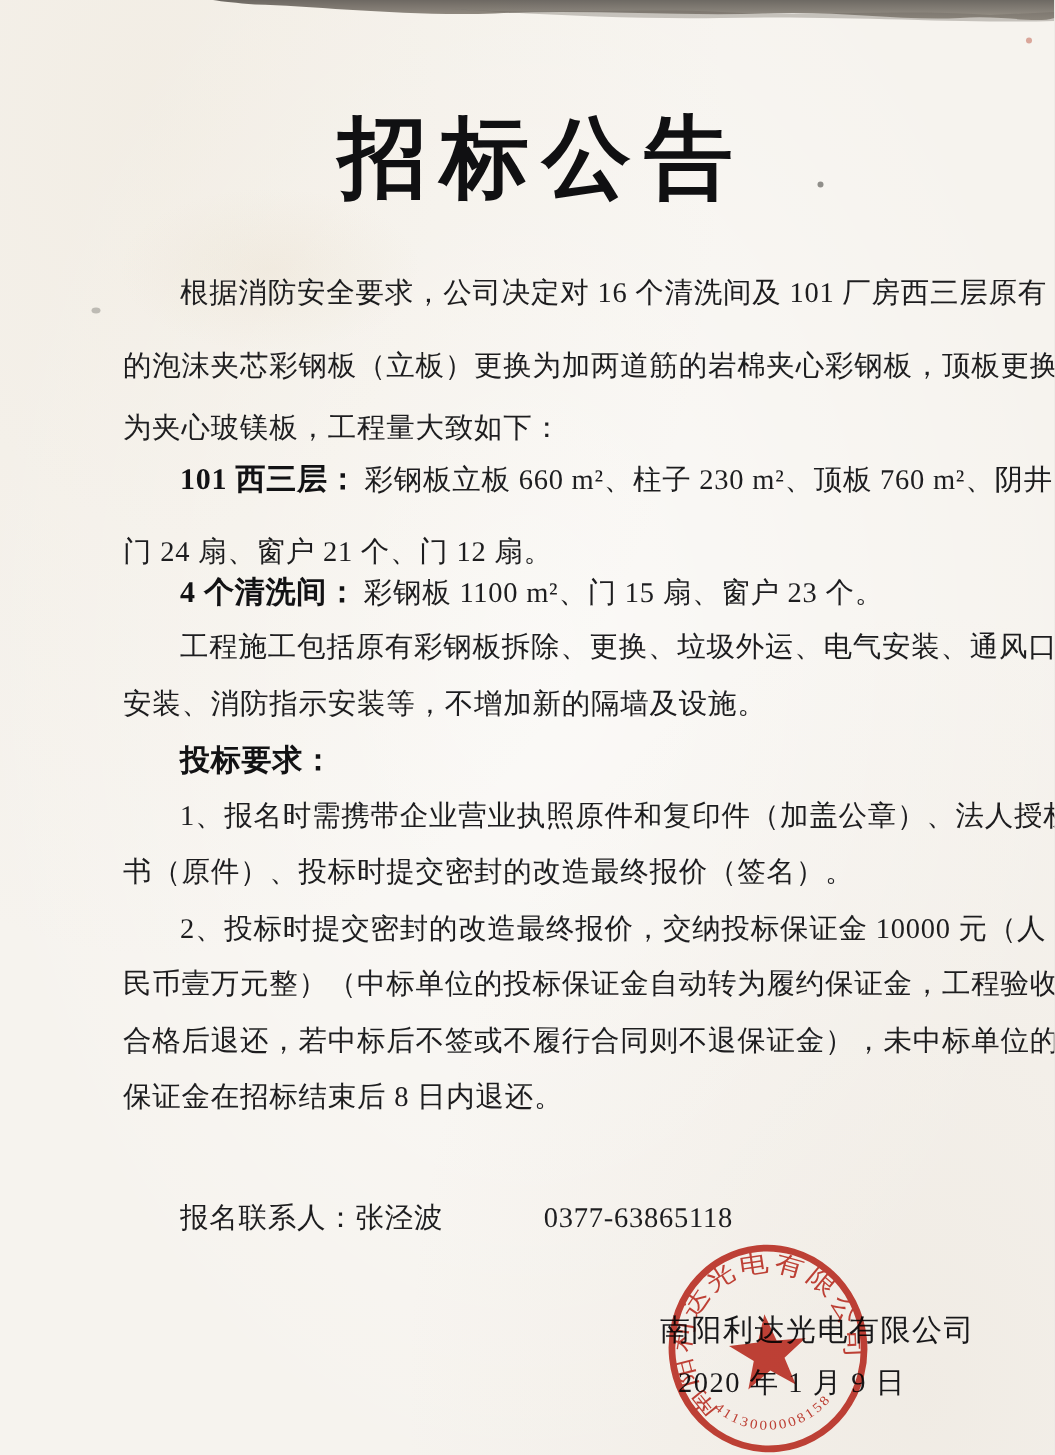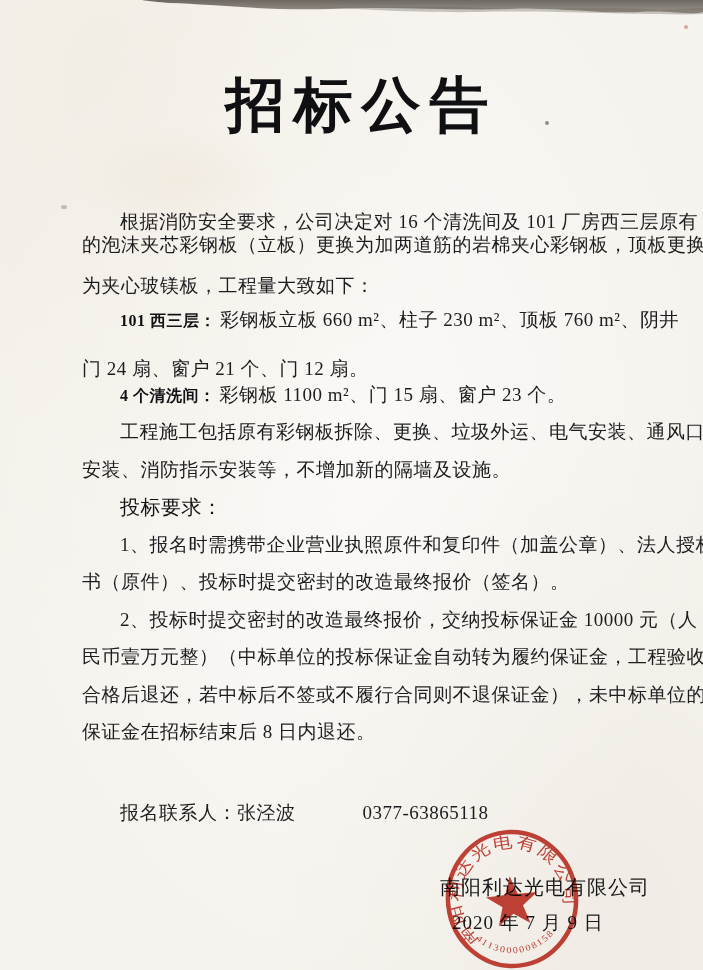--- a/index.html
+++ b/index.html
@@ -25,22 +25,22 @@
     font-size:59px;font-weight:700;letter-spacing:9px;
     color:#101012;white-space:nowrap;
   }
   
   .ln{
     position:absolute;left:82px;white-space:nowrap;
     font-size:19px;line-height:36px;letter-spacing:.5px;
     color:#1d1d1f;
   }
   .indent{padding-left:38px;}
-  .b{font-weight:400;color:#121214;text-align:center;}
-  .lbl{font-weight:700;font-size:16px;color:#121214;padding-right:4px;}
+  .b{font-weight:700;color:#121214;text-align:center;}
+  .lbl{font-weight:700;font-size:20px;color:#121214;padding-right:4px;}
   .phone{margin-left:38px;font-family:"Liberation Serif","DejaVu Serif",serif;padding-left:29px;}
   
   .sig-company{position:absolute;left:440px;top:872px;font-size:20px;line-height:30px;letter-spacing:1px;color:#18181a;white-space:nowrap;}
   .sig-date{position:absolute;left:452px;top:908px;font-size:19px;line-height:30px;letter-spacing:1px;color:#18181a;white-space:nowrap;}
   
   .seal{
     position:absolute;left:437px;top:824px;width:150px;height:150px;
     transform:rotate(-6deg);
     opacity:.88;mix-blend-mode:multiply;
   }
@@ -71,21 +71,21 @@
              C650,16 560,10 480,12 C420,13 350,9 300,6 Z" fill="#6b645b" opacity="0.35"></path>
   </svg>
 
   <div class="stain"></div>
   <div class="speck s1"></div>
   <div class="speck s2"></div>
   <div class="speck s3"></div>
 
   <div class="doc-title">招标公告</div>
 
-  <div class="ln indent" style="top:204px">根据消防安全要求，公司决定对 16 个清洗间及 101 厂房西三层原有</div>
+  <div class="ln indent" style="top:178px">根据消防安全要求，公司决定对 16 个清洗间及 101 厂房西三层原有</div>
   <div class="ln" style="top:227px">的泡沫夹芯彩钢板（立板）更换为加两道筋的岩棉夹心彩钢板，顶板更换</div>
   <div class="ln" style="top:268px">为夹心玻镁板，工程量大致如下：</div>
 
   <div class="ln indent" style="top:302px">
     <span class="lbl">101 西三层：</span><span>彩钢板立板 660 m²、柱子 230 m²、顶板 760 m²、阴井</span>
   </div>
   <div class="ln" style="top:351px">门 24 扇、窗户 21 个、门 12 扇。</div>
 
   <div class="ln indent" style="top:377px">
     <span class="lbl">4 个清洗间：</span><span>彩钢板 1100 m²、门 15 扇、窗户 23 个。</span>
@@ -103,21 +103,21 @@
   <div class="ln" style="top:639px">民币壹万元整）（中标单位的投标保证金自动转为履约保证金，工程验收</div>
   <div class="ln" style="top:677px">合格后退还，若中标后不签或不履行合同则不退保证金），未中标单位的</div>
   <div class="ln" style="top:714px">保证金在招标结束后 8 日内退还。</div>
 
 
   <div class="ln indent" style="top:795px">
     <span>报名联系人：</span><span>张泾波</span><span class="phone">0377-63865118</span>
   </div>
 
   <div class="sig-company">南阳利达光电有限公司</div>
-  <div class="sig-date">2020 年 7 月 9 日</div>
+  <div class="sig-date">2020 年 1 月 9 日</div>
 
   <svg class="seal" viewBox="0 0 150 150" aria-hidden="true">
     <defs>
       <path id="sealTopArc" d="M 38,112 A 52,52 0 1 1 112,112" fill="none"></path>
       <path id="sealBottomArc" d="M 30,105 A 54,54 0 0 0 120,105" fill="none"></path>
     </defs>
     <ellipse cx="75" cy="75" rx="64" ry="67" fill="none" stroke="#c02a1e" stroke-width="4.5"></ellipse>
     <polygon points="75,52 81.3,70.3 100.7,70.7 85.3,82.3 90.9,100.8 75,89.8 59.1,100.8 64.7,82.3 49.3,70.7 68.7,70.3" fill="#c02a1e"></polygon>
     <text font-size="16" fill="#c02a1e" letter-spacing="2">
       <textPath href="#sealTopArc" startOffset="0" textLength="218" lengthAdjust="spacingAndGlyphs">南阳利达光电有限公司</textPath>

